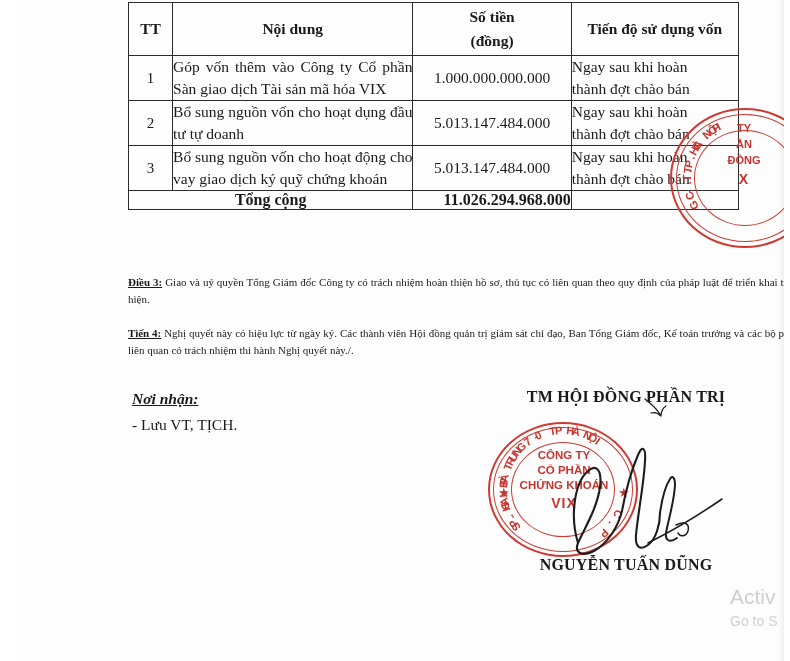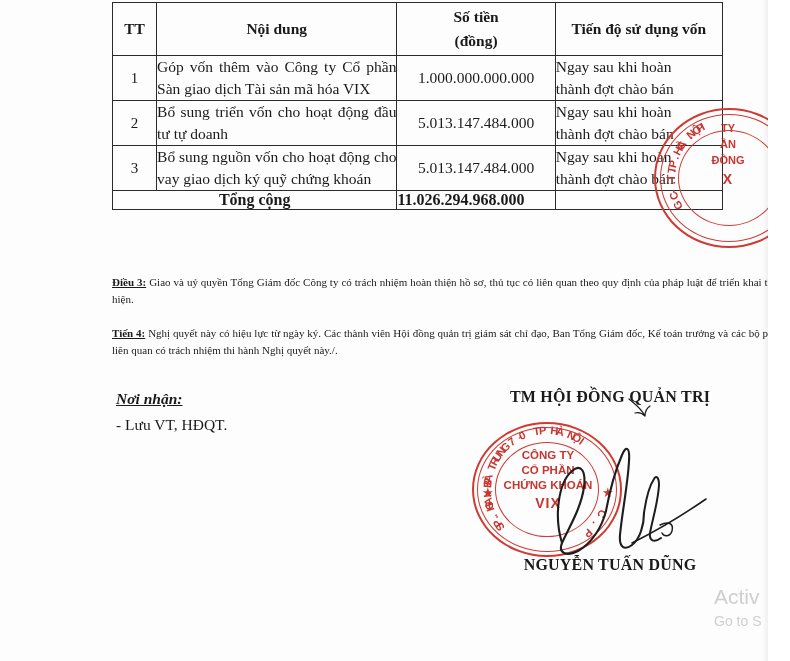--- a/index.html
+++ b/index.html
@@ -8,20 +8,21 @@
     background: #ffffff;
   }
   .page {
     position: relative;
     width: 768px;
     height: 661px;
     background: #fdfdfd;
     overflow: hidden;
     font-family: "Liberation Serif", "DejaVu Serif", serif;
     color: #1a1a1a;
+    margin-left: 16px;
   }
 
   
   .tbl-wrap {
     position: absolute;
     left: 112px;
     top: 2px;
     width: 611px;
   }
   table.fund-table {
@@ -76,21 +77,21 @@
   }
   td.c-tiendo .ln { display: block; }
 
   td.total-label {
     text-align: center;
     font-weight: bold;
     font-size: 16px;
     padding: 6px 0 7px 0;
   }
   td.total-value {
-    text-align: left;
+    text-align: right;
     font-weight: bold;
     font-size: 16px;
   }
   td.total-empty { }
 
   
   .para {
     position: absolute;
     left: 112px;
     width: 672px;
@@ -280,21 +281,21 @@
           <td class="c-tt">1</td>
           <td class="c-noidung">Góp vốn thêm vào Công ty Cổ phần Sàn giao dịch Tài sản mã hóa VIX</td>
           <td class="c-sotien">1.000.000.000.000</td>
           <td class="c-tiendo">
             <span class="ln">Ngay sau khi hoàn</span>
             <span class="ln">thành đợt chào bán</span>
           </td>
         </tr>
         <tr>
           <td class="c-tt">2</td>
-          <td class="c-noidung">Bổ sung triển vốn cho hoạt động đầu tư tự doanh</td>
+          <td class="c-noidung">Bổ sung nguồn vốn cho hoạt dụng đầu tư tự doanh</td>
           <td class="c-sotien">5.013.147.484.000</td>
           <td class="c-tiendo">
             <span class="ln">Ngay sau khi hoàn</span>
             <span class="ln">thành đợt chào bán</span>
           </td>
         </tr>
         <tr>
           <td class="c-tt">3</td>
           <td class="c-noidung">Bổ sung nguồn vốn cho hoạt động cho vay giao dịch ký quỹ chứng khoán</td>
           <td class="c-sotien">5.013.147.484.000</td>
@@ -315,25 +316,25 @@
   <p class="para" id="para3">
     <span class="art">Điều 3:</span><span> Giao và uỷ quyền Tổng Giám đốc Công ty có trách nhiệm hoàn thiện hồ sơ, thủ tục có liên quan theo quy định của pháp luật để triển khai thực hiện.</span>
   </p>
 
   <p class="para" id="para4">
     <span class="art">Tiến 4:</span><span> Nghị quyết này có hiệu lực từ ngày ký. Các thành viên Hội đồng quản trị giám sát chỉ đạo, Ban Tổng Giám đốc, Kế toán trưởng và các bộ phận liên quan có trách nhiệm thi hành Nghị quyết này./.</span>
   </p>
 
   <div class="recipients">
     <span class="r-title">Nơi nhận:</span>
-    <span class="r-item">- Lưu VT, HĐQT.</span>
+    <span class="r-item">- Lưu VT, TỊCH.</span>
   </div>
 
   <div class="sigblock">
-    <div class="sig-org">TM HỘI ĐỒNG QUẢN TRỊ</div>
+    <div class="sig-org">TM HỘI ĐỒNG PHẦN TRỊ</div>
   </div>
   <div class="sig-name">NGUYỄN TUẤN DŨNG</div>
 
   <svg class="flourish" width="28" height="26" viewBox="0 0 28 26">
     <path d="M4 3 C10 8, 16 12, 20 20 M20 20 C17 17, 13 16, 10 17 M20 20 C20 16, 22 12, 25 10" stroke="#1a1a1a" stroke-width="1.2" fill="none" stroke-linecap="round"></path>
   </svg>
 
   <div class="seal seal-main">
     <div class="ring outer"></div>
     <div class="ring mid"></div>

